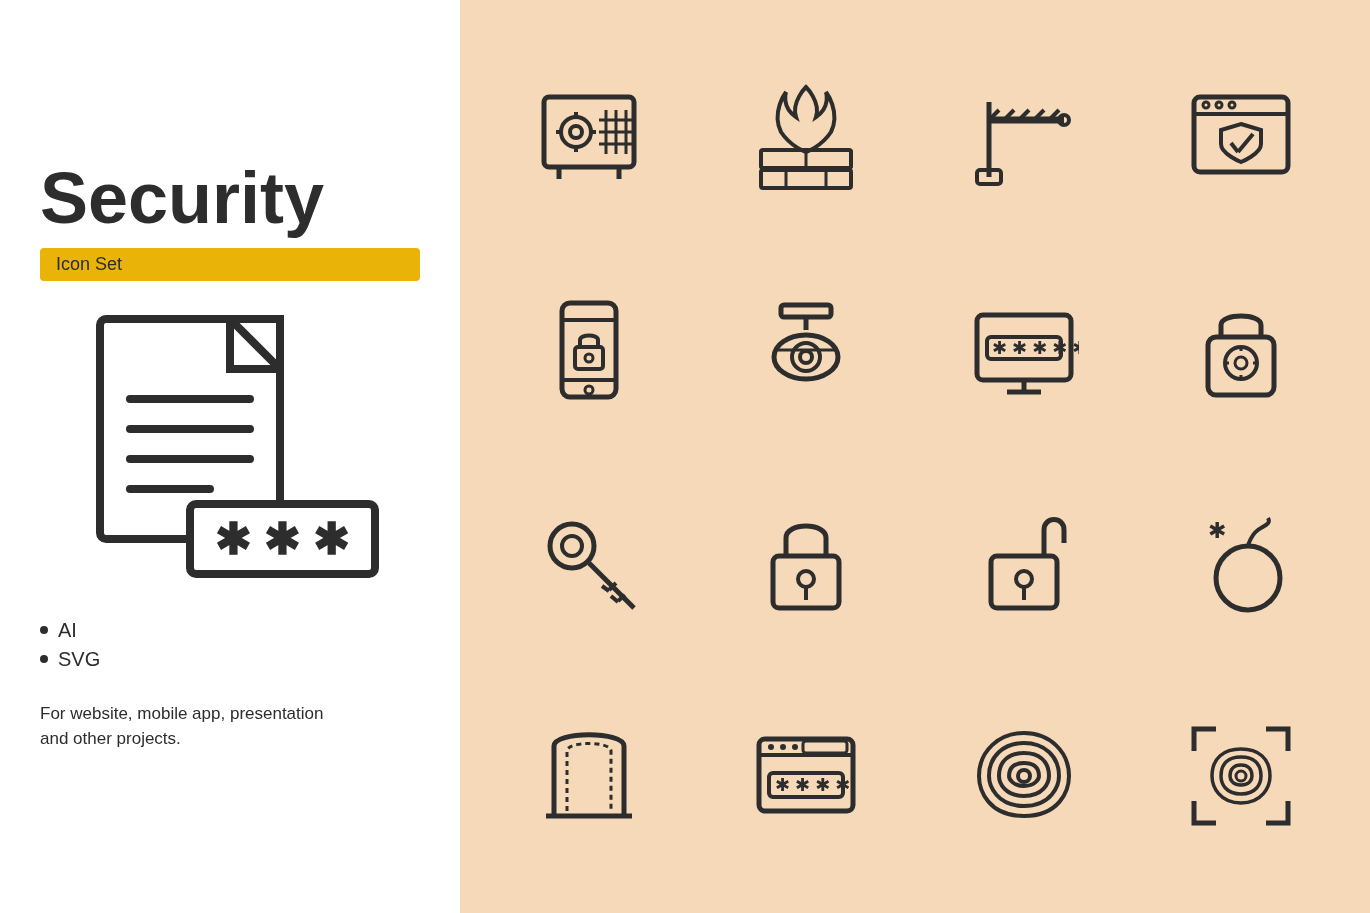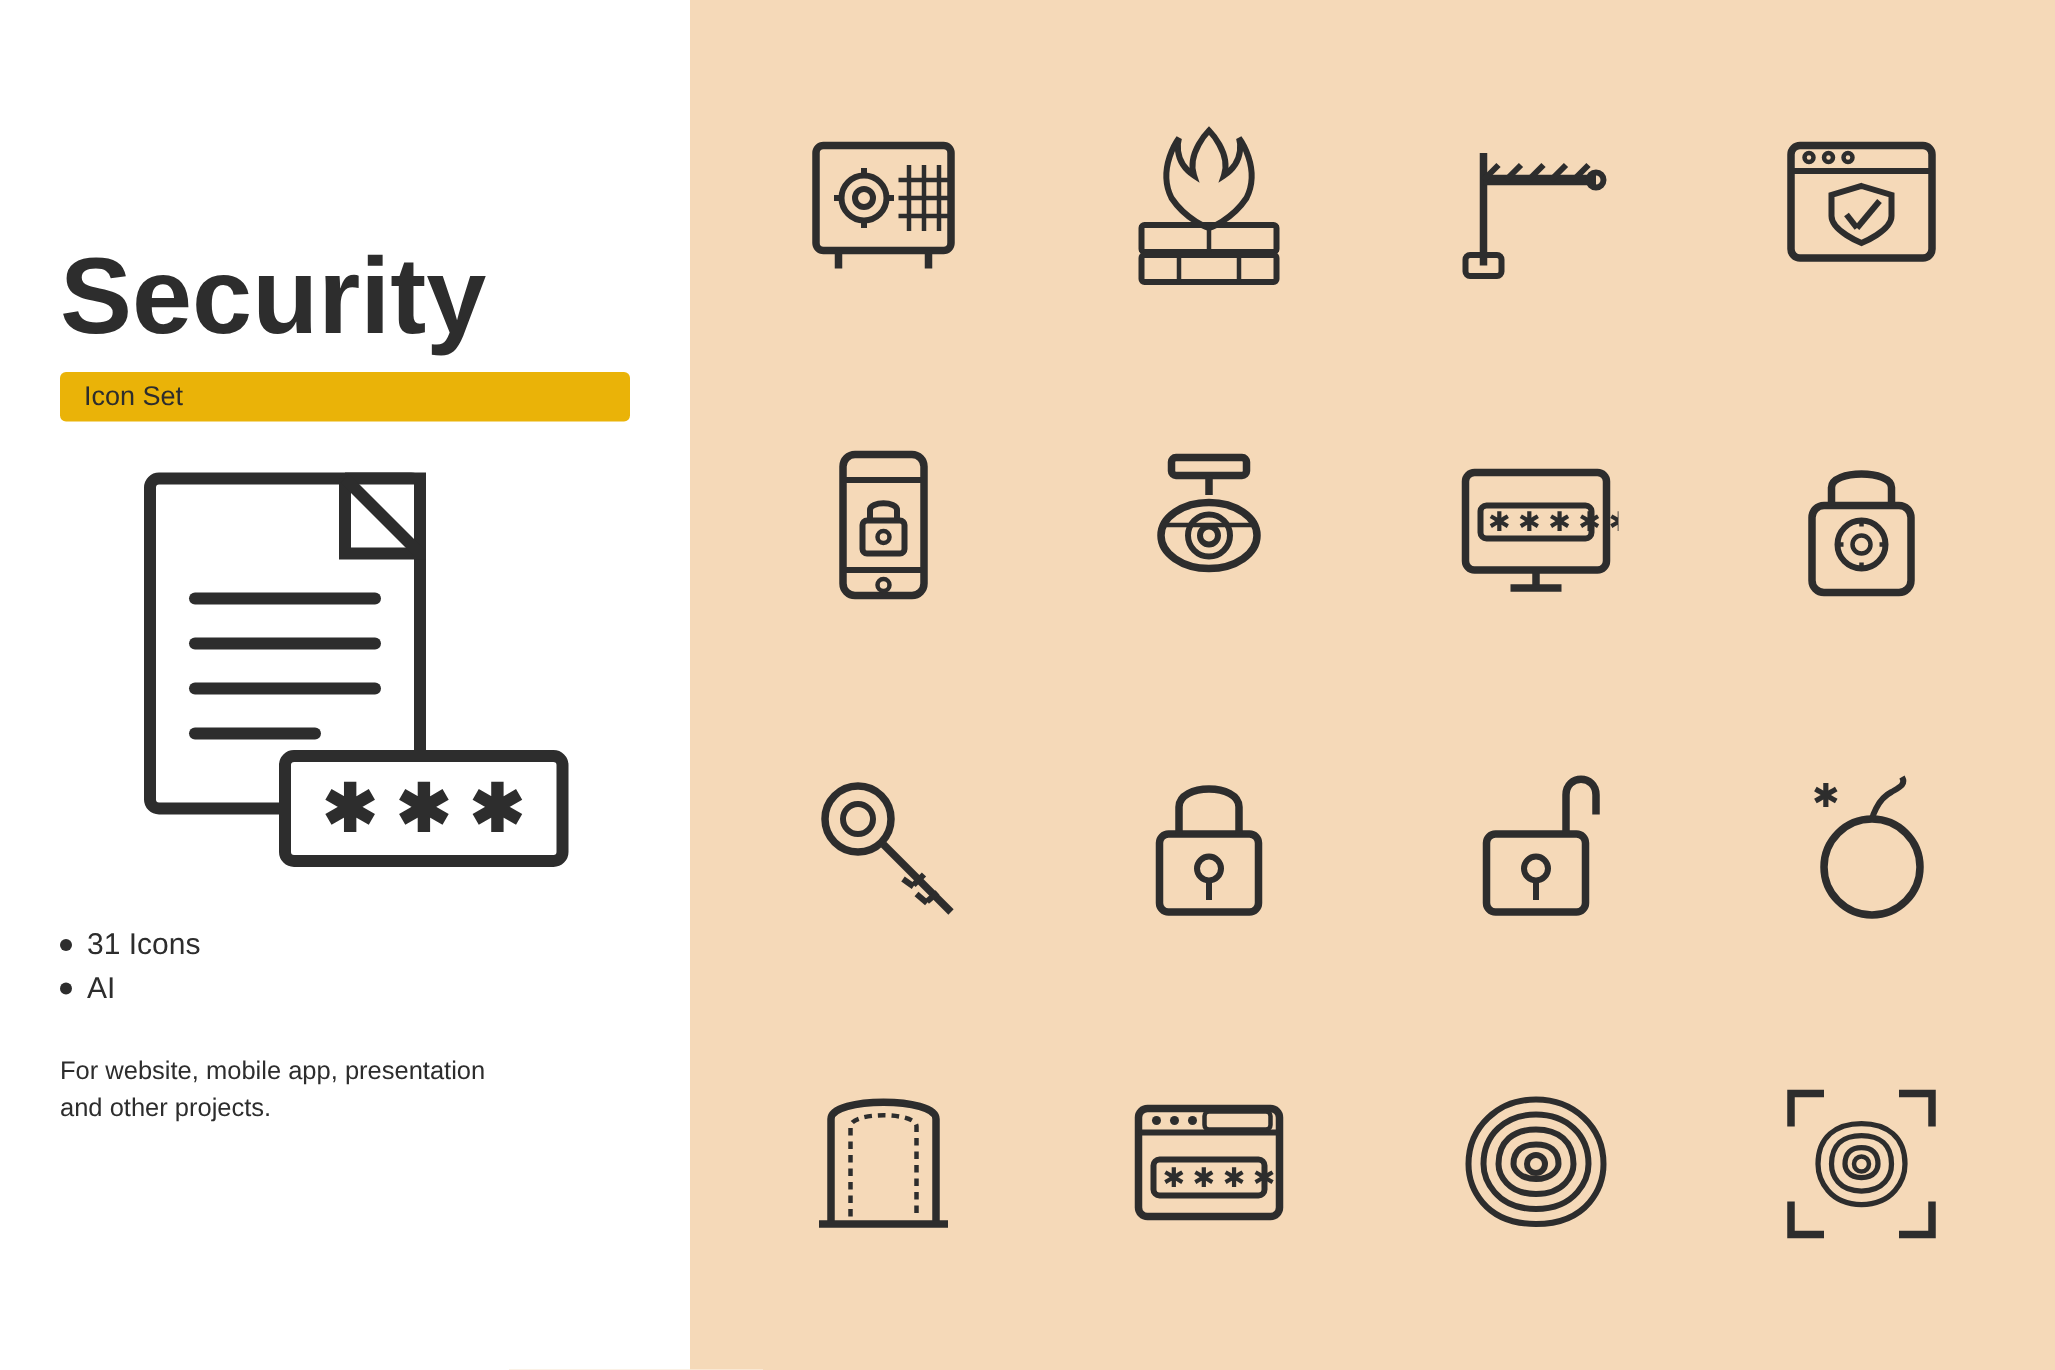--- a/index.html
+++ b/index.html
@@ -111,25 +111,25 @@
 
       <rect x="120" y="195" width="185" height="70" rx="6" stroke="#2d2d2d" stroke-width="8" fill="white"></rect>
 
       <text x="145" y="245" font-size="44" fill="#2d2d2d" font-weight="bold">✱ ✱ ✱</text>
     </svg>
   </div>
 
   <ul class="features-list">
     <li>
         <span class="bullet"></span>
-        <span>31 Icons</span>
+        <span>AI</span>
       </li>
     <li>
         <span class="bullet"></span>
-        <span>AI</span>
+        <span>SVG</span>
       </li>
   </ul>
 
   <div class="description">For website, mobile app, presentation<br>and other projects.</div>
 </div>
 
 <div class="right-panel">
 
   <div class="icon-cell">
     <svg viewBox="0 0 110 110" fill="none" xmlns="http://www.w3.org/2000/svg">

